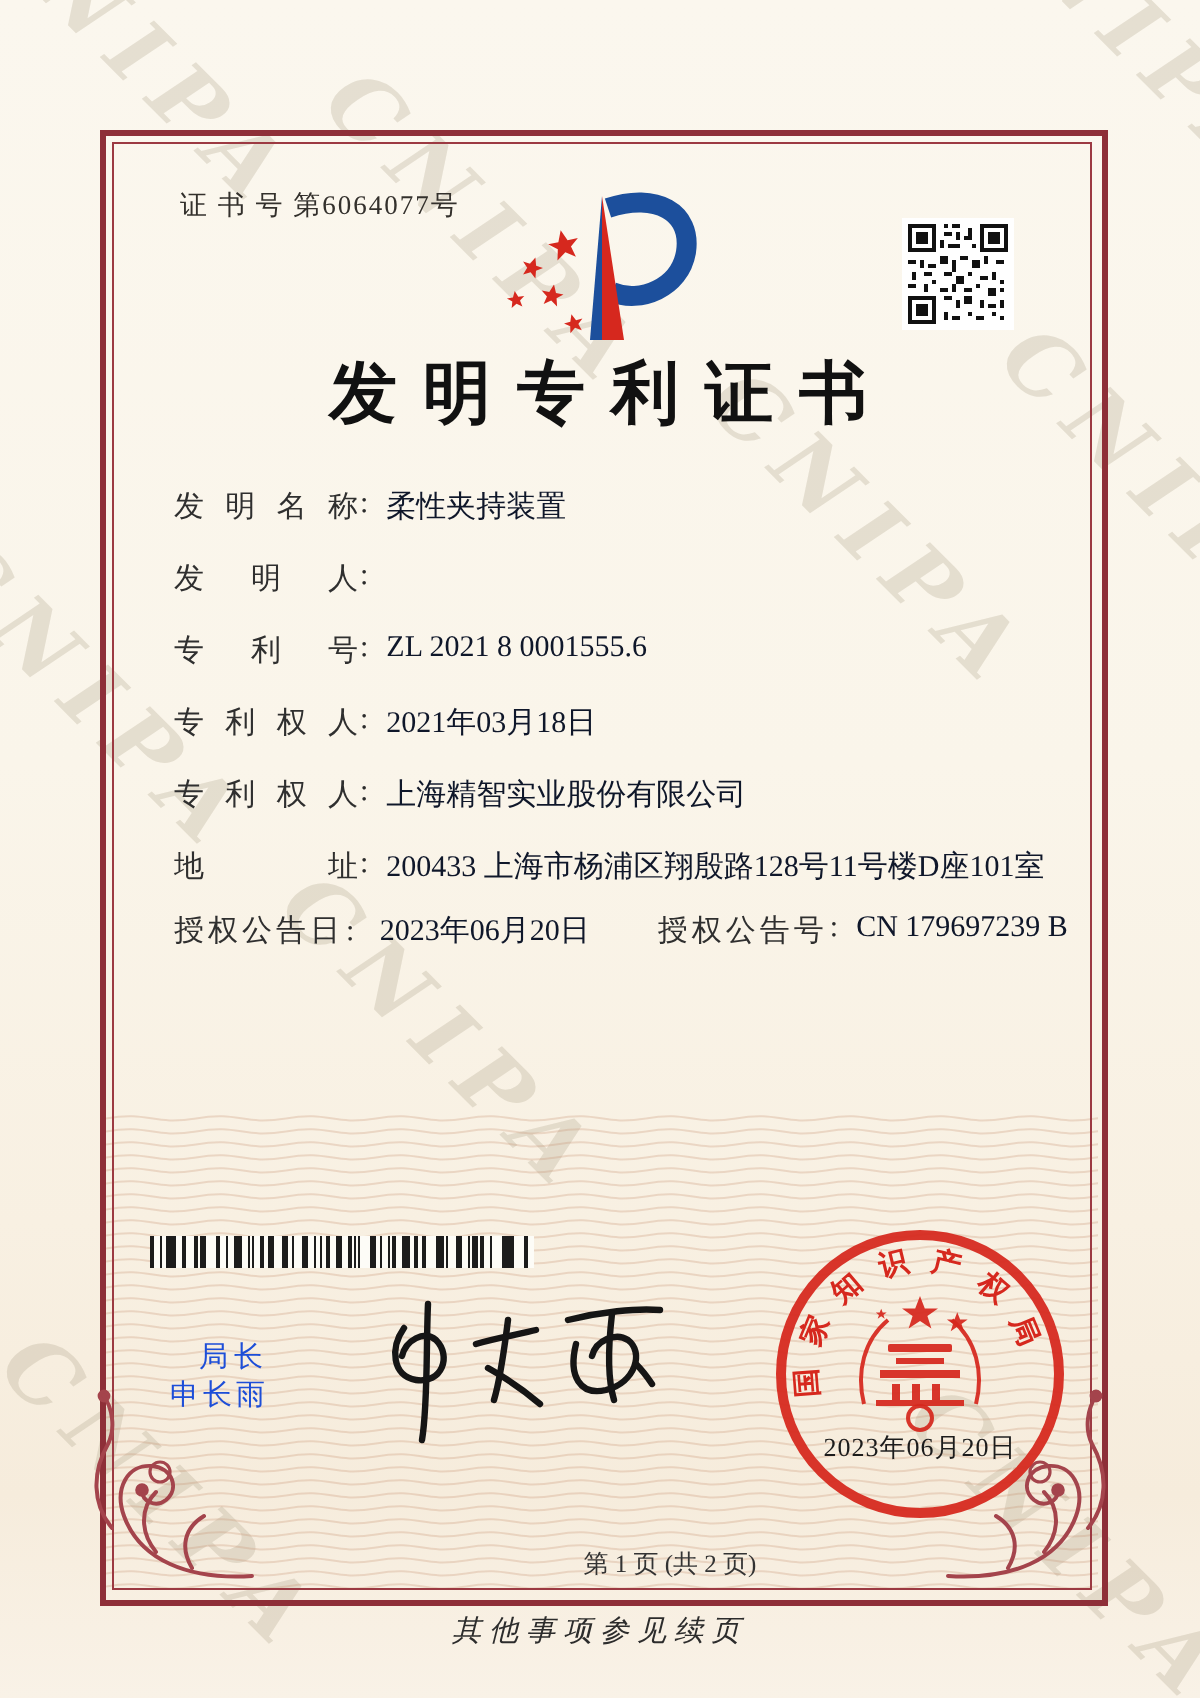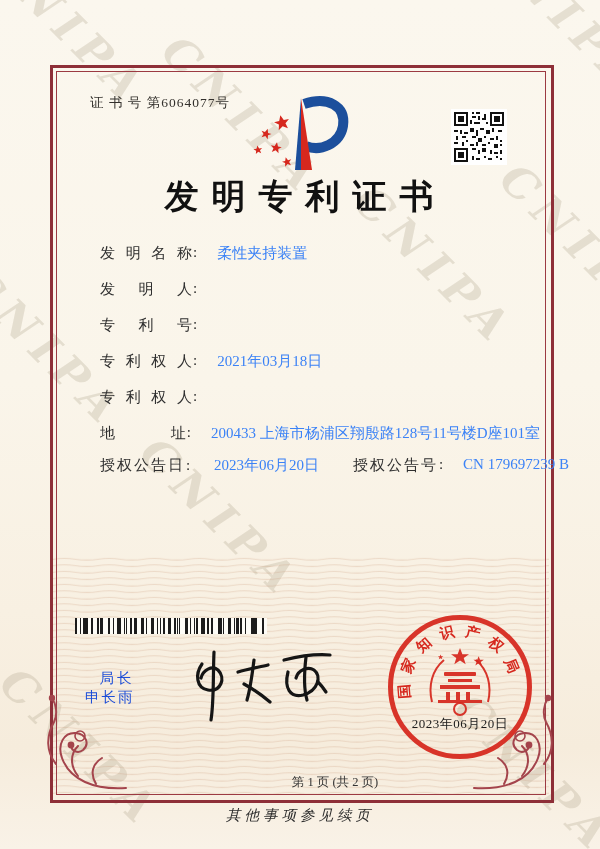--- a/index.html
+++ b/index.html
@@ -19,25 +19,25 @@
   
   .cert-no{left:90px;top:94px;font-size:13.5px;letter-spacing:1px;color:#33302c;}
   
   .logo{left:246px;top:90px;}
   
   .qr{left:451px;top:109px;background:#fff;padding:3px;}
   
   .title{left:50px;top:174px;width:498px;text-align:center;font-size:34px;font-weight:bold;
          letter-spacing:13px;text-indent:13px;color:#111;}
   
-  .fields{left:100px;top:244px;width:440px;font-size:15px;}
+  .fields{left:87px;top:244px;width:440px;font-size:15px;}
   .frow{display:flex;align-items:flex-start;height:22px;margin-bottom:14px;white-space:nowrap;}
   .flabel{display:inline-block;width:92px;text-align:justify;text-align-last:justify;color:#2f2f2f;}
   .fcolon{margin-left:1px;}
-  .fvalue{margin-left:20px;color:#3b82f6;}
+  .fvalue{margin-left:9px;color:#0f172a;}
   .frow.dual .second{margin-left:34px;display:flex;}
   .frow.dual .flabel2{display:inline-block;color:#2f2f2f;letter-spacing:2px;}
   
   .paras{left:78px;top:494px;width:450px;font-size:14px;line-height:25.5px;
          text-align:justify;font-style:italic;color:#222;}
   .paras p{margin:0 0 3px 0;text-indent:2em;}
   
   .barcode{left:75px;top:618px;width:192px;height:16px;background-color:#FDFCF7;
     background-image:
       repeating-linear-gradient(90deg,#1c1c1c 0 2px,transparent 2px 5px,#1c1c1c 5px 6px,transparent 6px 11px),
@@ -202,29 +202,31 @@
       <span class="fcolon">:</span>
     <span class="fvalue">柔性夹持装置</span>
   </div>
   <div class="frow">
     <span class="flabel">发明人</span>
       <span class="fcolon">:</span>
   </div>
   <div class="frow">
     <span class="flabel">专利号</span>
       <span class="fcolon">:</span>
+    <span class="fvalue">ZL 2021 8 0001555.6</span>
   </div>
   <div class="frow">
     <span class="flabel">专利权人</span>
       <span class="fcolon">:</span>
     <span class="fvalue">2021年03月18日</span>
   </div>
   <div class="frow">
     <span class="flabel">专利权人</span>
       <span class="fcolon">:</span>
+    <span class="fvalue">上海精智实业股份有限公司</span>
   </div>
   <div class="frow">
     <span class="flabel">地址</span>
       <span class="fcolon">:</span>
     <span class="fvalue">200433 上海市杨浦区翔殷路128号11号楼D座101室</span>
   </div>
   <div class="frow dual" style="margin-top:-4px">
     <span>
       <span class="flabel2">授权公告日</span><span class="fcolon">:</span>
       <span class="fvalue">2023年06月20日</span>

